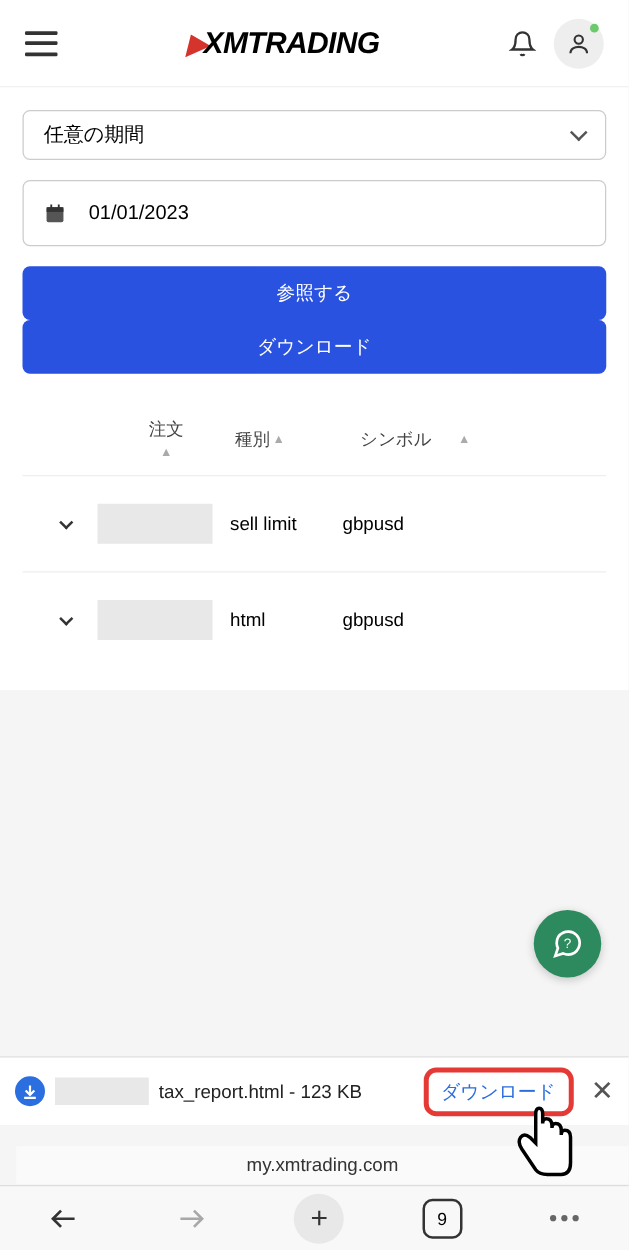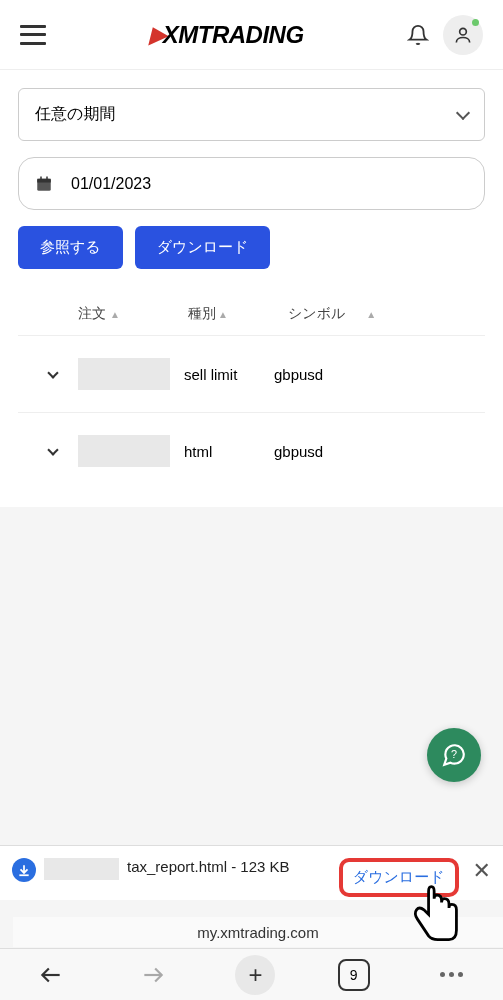--- a/index.html
+++ b/index.html
@@ -14,49 +14,49 @@
 .bell-icon { width: 22px; height: 22px; position: relative; }
 .avatar-btn { width: 40px; height: 40px; background: #eee; border-radius: 50%; display: flex; align-items: center; justify-content: center; position: relative; }
 .avatar-dot { position: absolute; top: 4px; right: 4px; width: 7px; height: 7px; background: #6cc96c; border-radius: 50%; }
 
 .content { padding: 18px; background: #fff; margin: 0; }
 
 .page-title-row { display: flex; align-items: center; gap: 12px; margin-bottom: 28px; padding-top: 8px; }
 .clock-icon { width: 22px; height: 22px; }
 .page-title { font-size: 20px; font-weight: 700; }
 
-.select-box { width: 100%; height: 53px; border: 1px solid #ccc; border-radius: 6px; background: #fff; display: flex; align-items: center; justify-content: space-between; padding: 0 16px; margin-bottom: 16px; cursor: pointer; font-size: 16px; }
-.date-box { width: 100%; height: 53px; border: 1px solid #ccc; border-radius: 16px; background: #fff; display: flex; align-items: center; gap: 18px; padding: 0 16px; margin-bottom: 16px; font-size: 16px; }
+.select-box { width: 100%; height: 40px; border: 1px solid #ccc; border-radius: 6px; background: #fff; display: flex; align-items: center; justify-content: space-between; padding: 0 16px; margin-bottom: 16px; cursor: pointer; font-size: 16px; }
+.date-box { width: 100%; height: 53px; border: 1px solid #ccc; border-radius: 6px; background: #fff; display: flex; align-items: center; gap: 18px; padding: 0 16px; margin-bottom: 16px; font-size: 16px; }
 .cal-icon { width: 18px; height: 18px; color: #555; }
 
-.btn-row { display: flex; gap: 12px; margin-bottom: 24px; }
+.btn-row { display: flex; margin-bottom: 24px; flex-direction: column; }
 .btn-primary { background: #2a52e0; color: #fff; border: none; border-radius: 6px; padding: 12px 22px; font-size: 15px; font-weight: 500; cursor: pointer; }
 
 .pagesize { width: 95px; height: 48px; border: 1px solid #ccc; border-radius: 6px; display: flex; align-items: center; justify-content: space-between; padding: 0 14px; margin-bottom: 18px; cursor: pointer; font-size: 16px; }
 .search-box { width: 100%; height: 50px; border: 1px solid #ccc; border-radius: 6px; display: flex; align-items: center; gap: 12px; padding: 0 14px; margin-bottom: 20px; }
 .search-box input { border: none; outline: none; font-size: 16px; flex: 1; }
 .search-box input::placeholder { color: #999; }
 .search-icon { width: 18px; height: 18px; color: #888; }
 
 .table-header { display: flex; align-items: center; padding: 12px 10px; font-size: 14px; color: #444; }
 .col-expand { width: 50px; }
-.col-order { width: 110px; display: flex; align-items: center; gap: 4px; }
+.col-order { width: 110px; display: flex; align-items: center; gap: 4px; flex-direction: column; }
 .col-type { width: 100px; display: flex; align-items: center; gap: 2px; }
 .col-symbol { flex: 1; display: flex; align-items: center; gap: 21px; }
 .sort-arrow { font-size: 10px; color: #aaa; }
 
 .table-row { display: flex; align-items: center; padding: 22px 10px; border-top: 1px solid #eee; font-size: 15px; }
 .expand-btn { width: 50px; display: flex; justify-content: center; cursor: pointer; }
 .redacted { width: 92px; height: 32px; background: #e8e8e8; margin-right: 14px; }
 .cell-type { width: 90px; }
 .cell-symbol { flex: 1; }
 
 .fab { position: absolute; right: 22px; top: 728px; width: 54px; height: 54px; background: #2d8a5e; border-radius: 50%; display: flex; align-items: center; justify-content: center; color: #fff; cursor: pointer; box-shadow: 0 2px 8px rgba(0,0,0,0.2); }
 
-.download-bar { position: absolute; left: 0; right: 0; top: 845px; height: 55px; background: #fff; border-top: 1px solid #ddd; display: flex; align-items: flex-start; padding: 12px 12px; gap: 8px; }
+.download-bar { position: absolute; left: 0; right: 0; top: 845px; height: 55px; background: #fff; border-top: 1px solid #ddd; display: flex; align-items: center; padding: 12px 12px; gap: 8px; }
 .dl-icon-circle { width: 24px; height: 24px; background: #2a6ee0; border-radius: 50%; display: flex; align-items: center; justify-content: center; color: #fff; font-size: 12px; }
 .dl-redacted { width: 75px; height: 22px; background: #e8e8e8; }
 .dl-text { font-size: 15px; color: #222; }
 .dl-button-highlight { border: 4px solid #e53935; border-radius: 10px; padding: 6px 10px; margin-left: auto; }
 .dl-button-text { color: #2a6ee0; font-size: 15px; }
 .dl-close { font-size: 22px; color: #555; margin-left: 6px; cursor: pointer; }
 
 .hand-cursor { position: absolute; right: 38px; top: 882px; width: 58px; height: 65px; pointer-events: none; z-index: 50; }
 
 .url-bar { position: absolute; left: 13px; right: 0; top: 917px; height: 30px; display: flex; align-items: center; justify-content: center; background: #fafafa; font-size: 15px; color: #333; }

